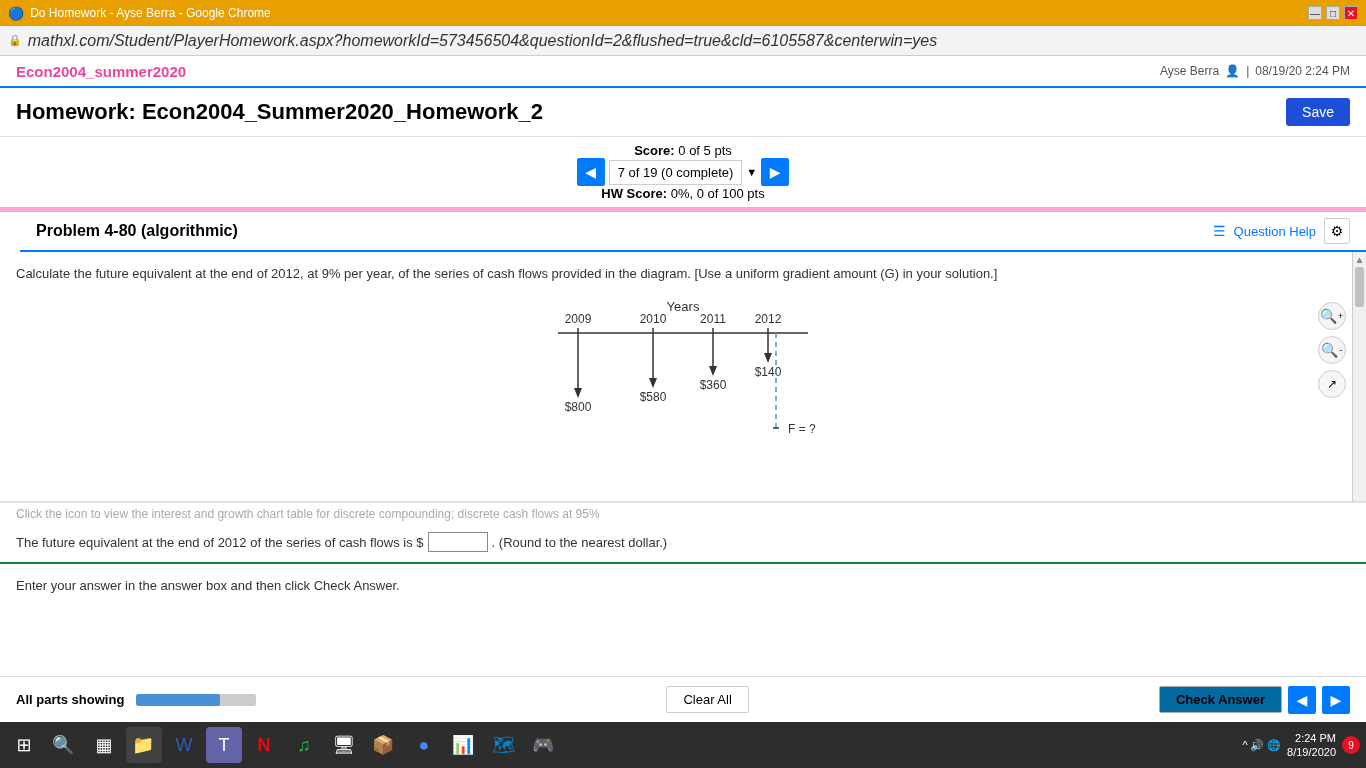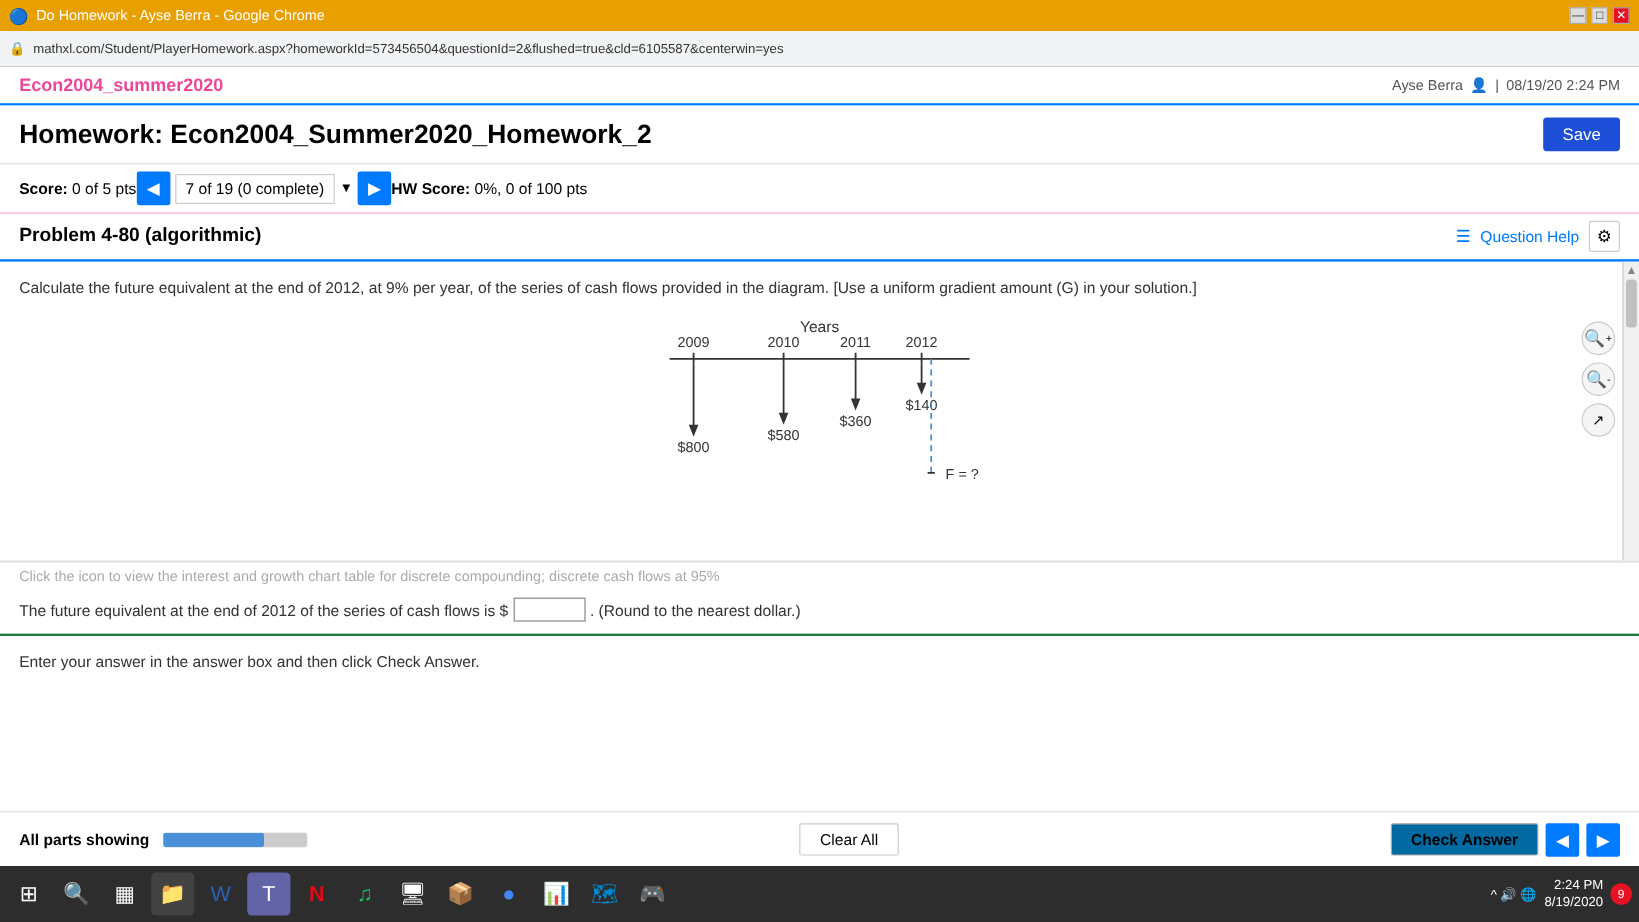--- a/index.html
+++ b/index.html
@@ -71,21 +71,22 @@
       border-radius: 3px;
       cursor: pointer;
     }
 
     
     .score-bar {
       padding: 6px 16px;
       display: flex;
       align-items: center;
       justify-content: flex-start;
-      border-bottom: 1px solid #f9a8d4;
+      border-bottom: 5px solid #f9a8d4;
+      flex-direction: column;
     }
     .nav-center { display: flex; align-items: center; gap: 4px; }
     .nav-btn {
       background: #007bff;
       color: #fff;
       border: none;
       width: 28px; height: 28px;
       font-size: 14px;
       cursor: pointer;
       display: flex; align-items: center; justify-content: center;
@@ -98,20 +99,21 @@
       background: #fff;
     }
 
     
     .problem-bar {
       padding: 6px 16px;
       display: flex;
       align-items: center;
       justify-content: space-between;
       border-bottom: 2px solid #007bff;
+      margin-left: 20px;
     }
     .problem-title { font-size: 16px; font-weight: bold; }
     .problem-right { display: flex; align-items: center; gap: 8px; font-size: 13px; color: #007bff; }
     .gear-btn {
       background: none; border: 1px solid #ccc;
       width: 26px; height: 26px;
       cursor: pointer; font-size: 14px;
       display: flex; align-items: center; justify-content: center;
       border-radius: 2px;
     }
@@ -312,21 +314,21 @@
   </div>
   <div class="title-bar-controls">
     <div class="title-bar-btn">—</div>
     <div class="title-bar-btn">□</div>
     <div class="title-bar-btn" style="background:#e81123;color:#fff;">✕</div>
   </div>
 </div>
 
 <div class="address-bar">
   <span class="lock-icon">🔒</span>
-  <span style="font-size:11px; color:#333;">mathxl.com/Student/PlayerHomework.aspx?homeworkId=573456504&amp;questionId=2&amp;flushed=true&amp;cld=6105587&amp;centerwin=yes</span>
+  <span style="font-size:16px; color:#333;font-style:italic;">mathxl.com/Student/PlayerHomework.aspx?homeworkId=573456504&amp;questionId=2&amp;flushed=true&amp;cld=6105587&amp;centerwin=yes</span>
 </div>
 
 <div class="app-header">
   <span class="app-header-title">Econ2004_summer2020</span>
   <div class="app-header-right">
     <span>Ayse Berra</span>
     <span>👤</span>
     <span>|</span>
     <span>08/19/20 2:24 PM</span>
   </div>

